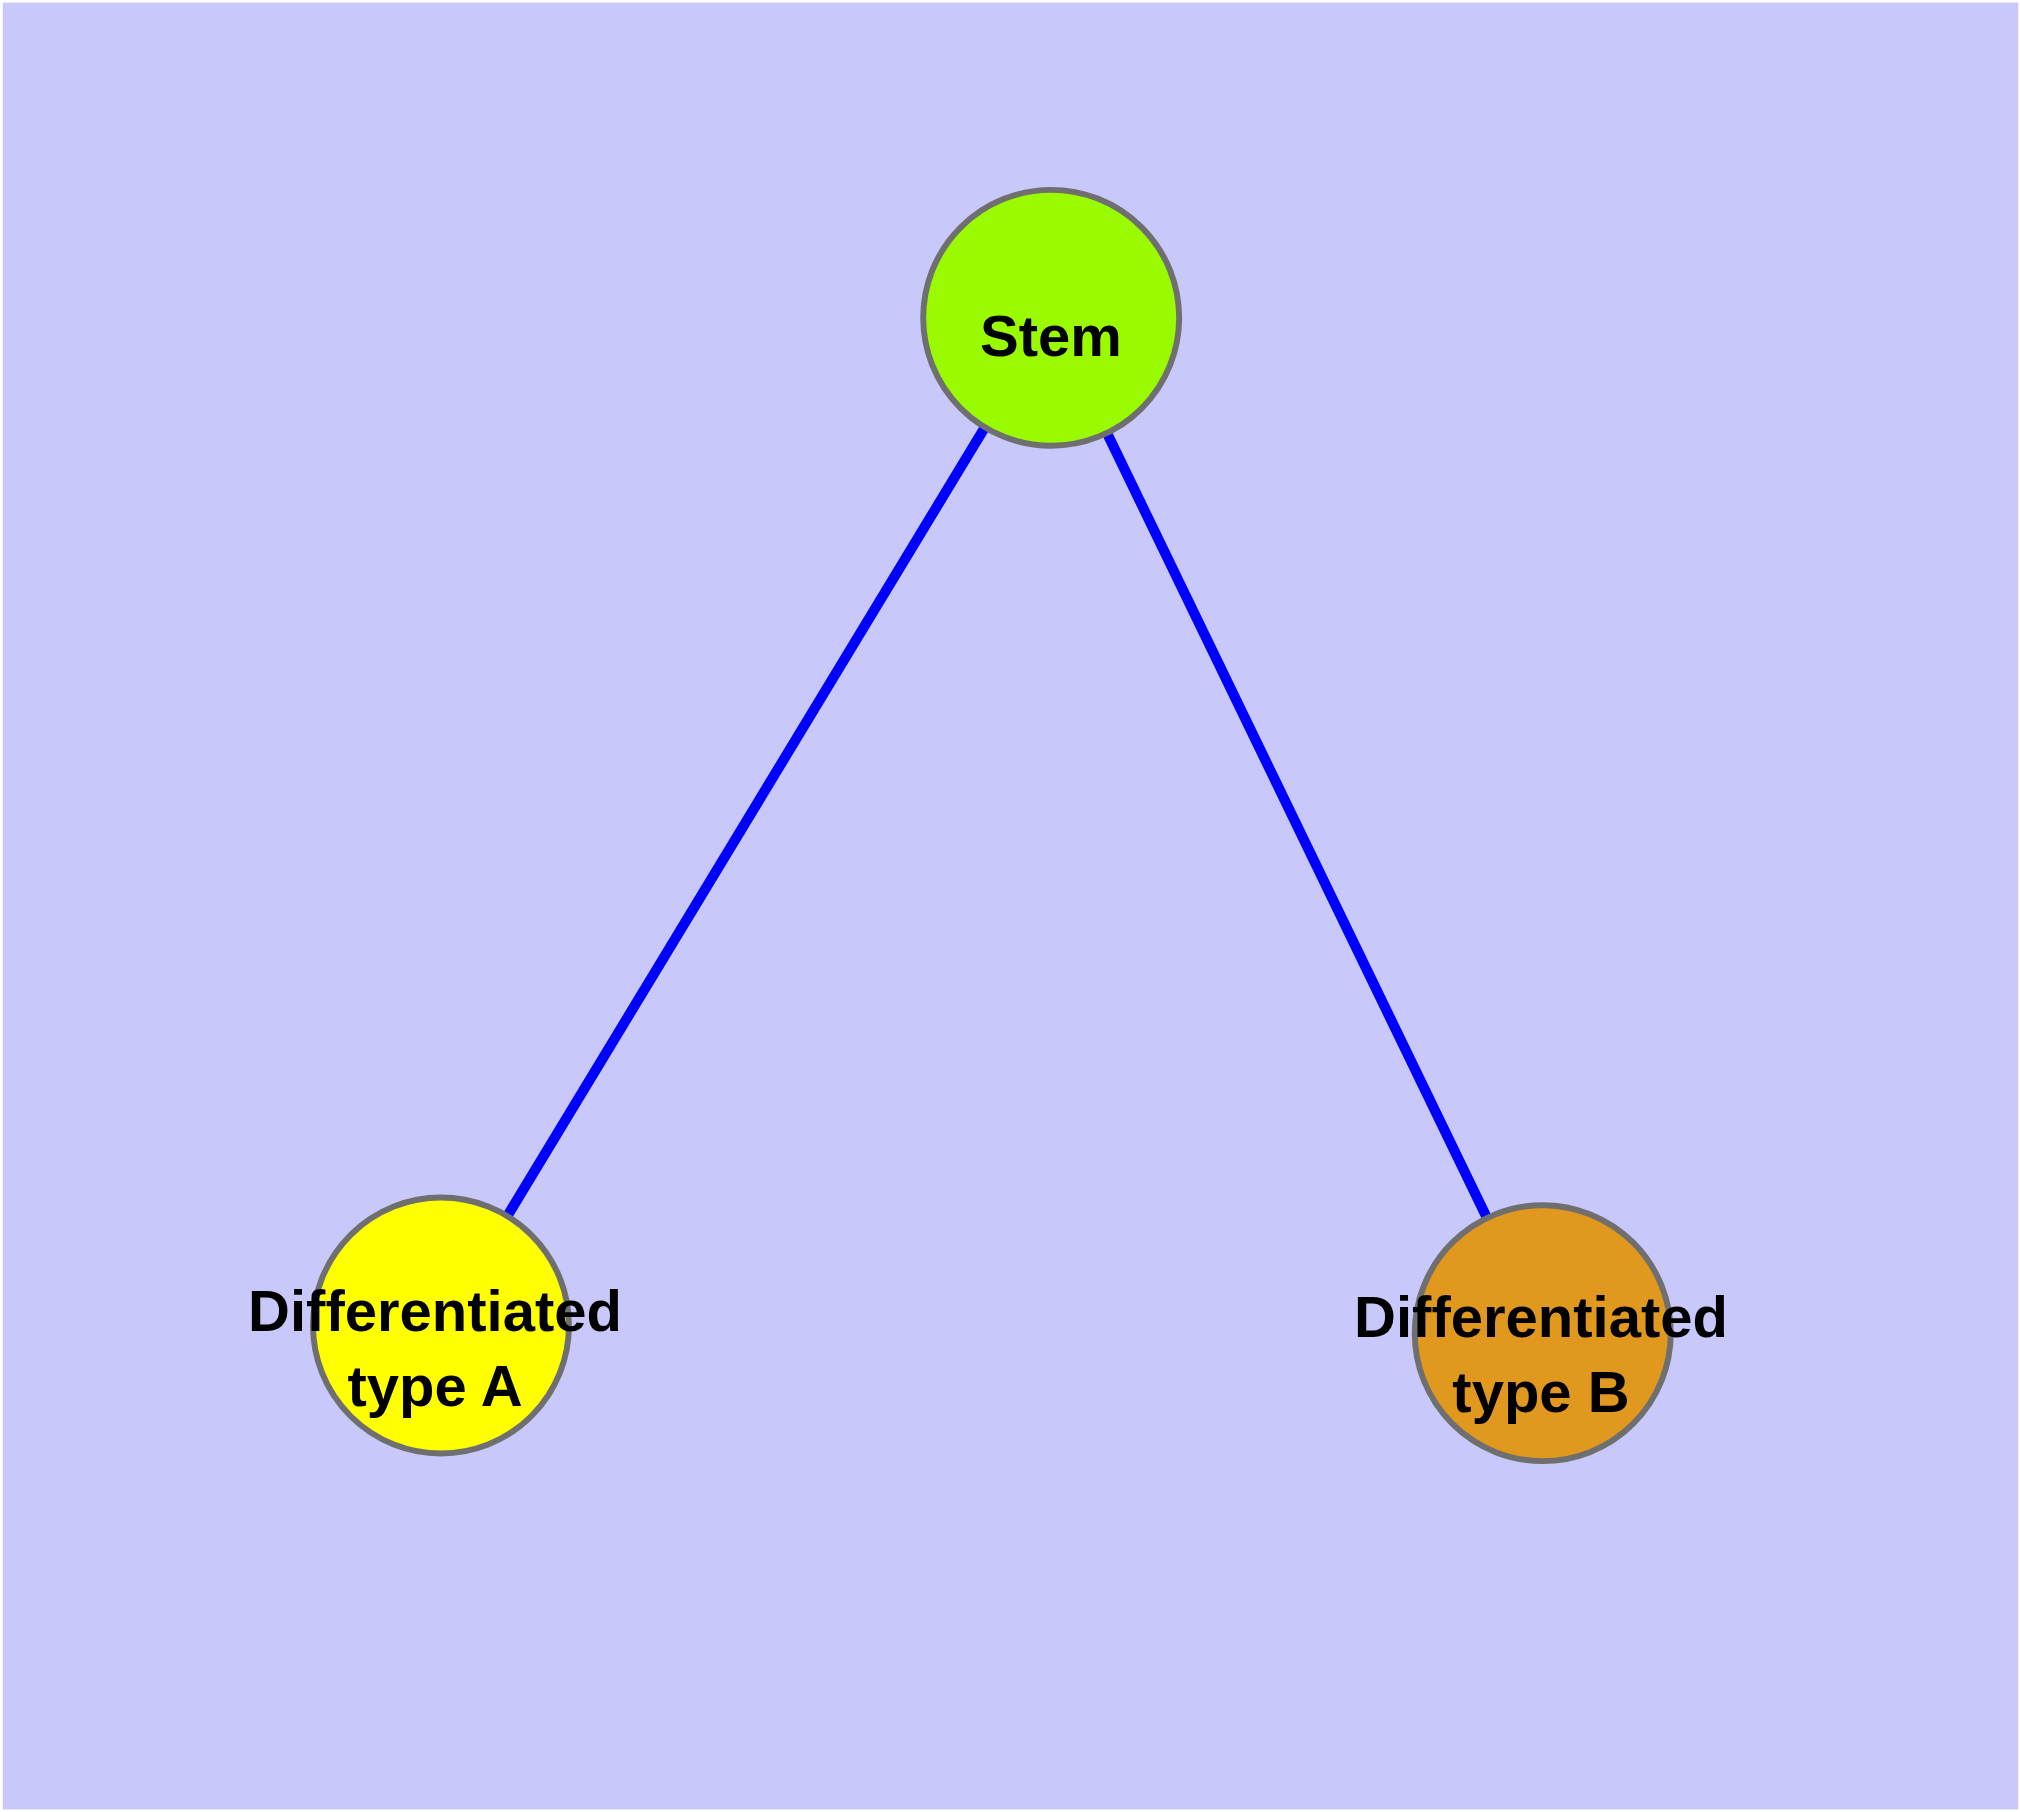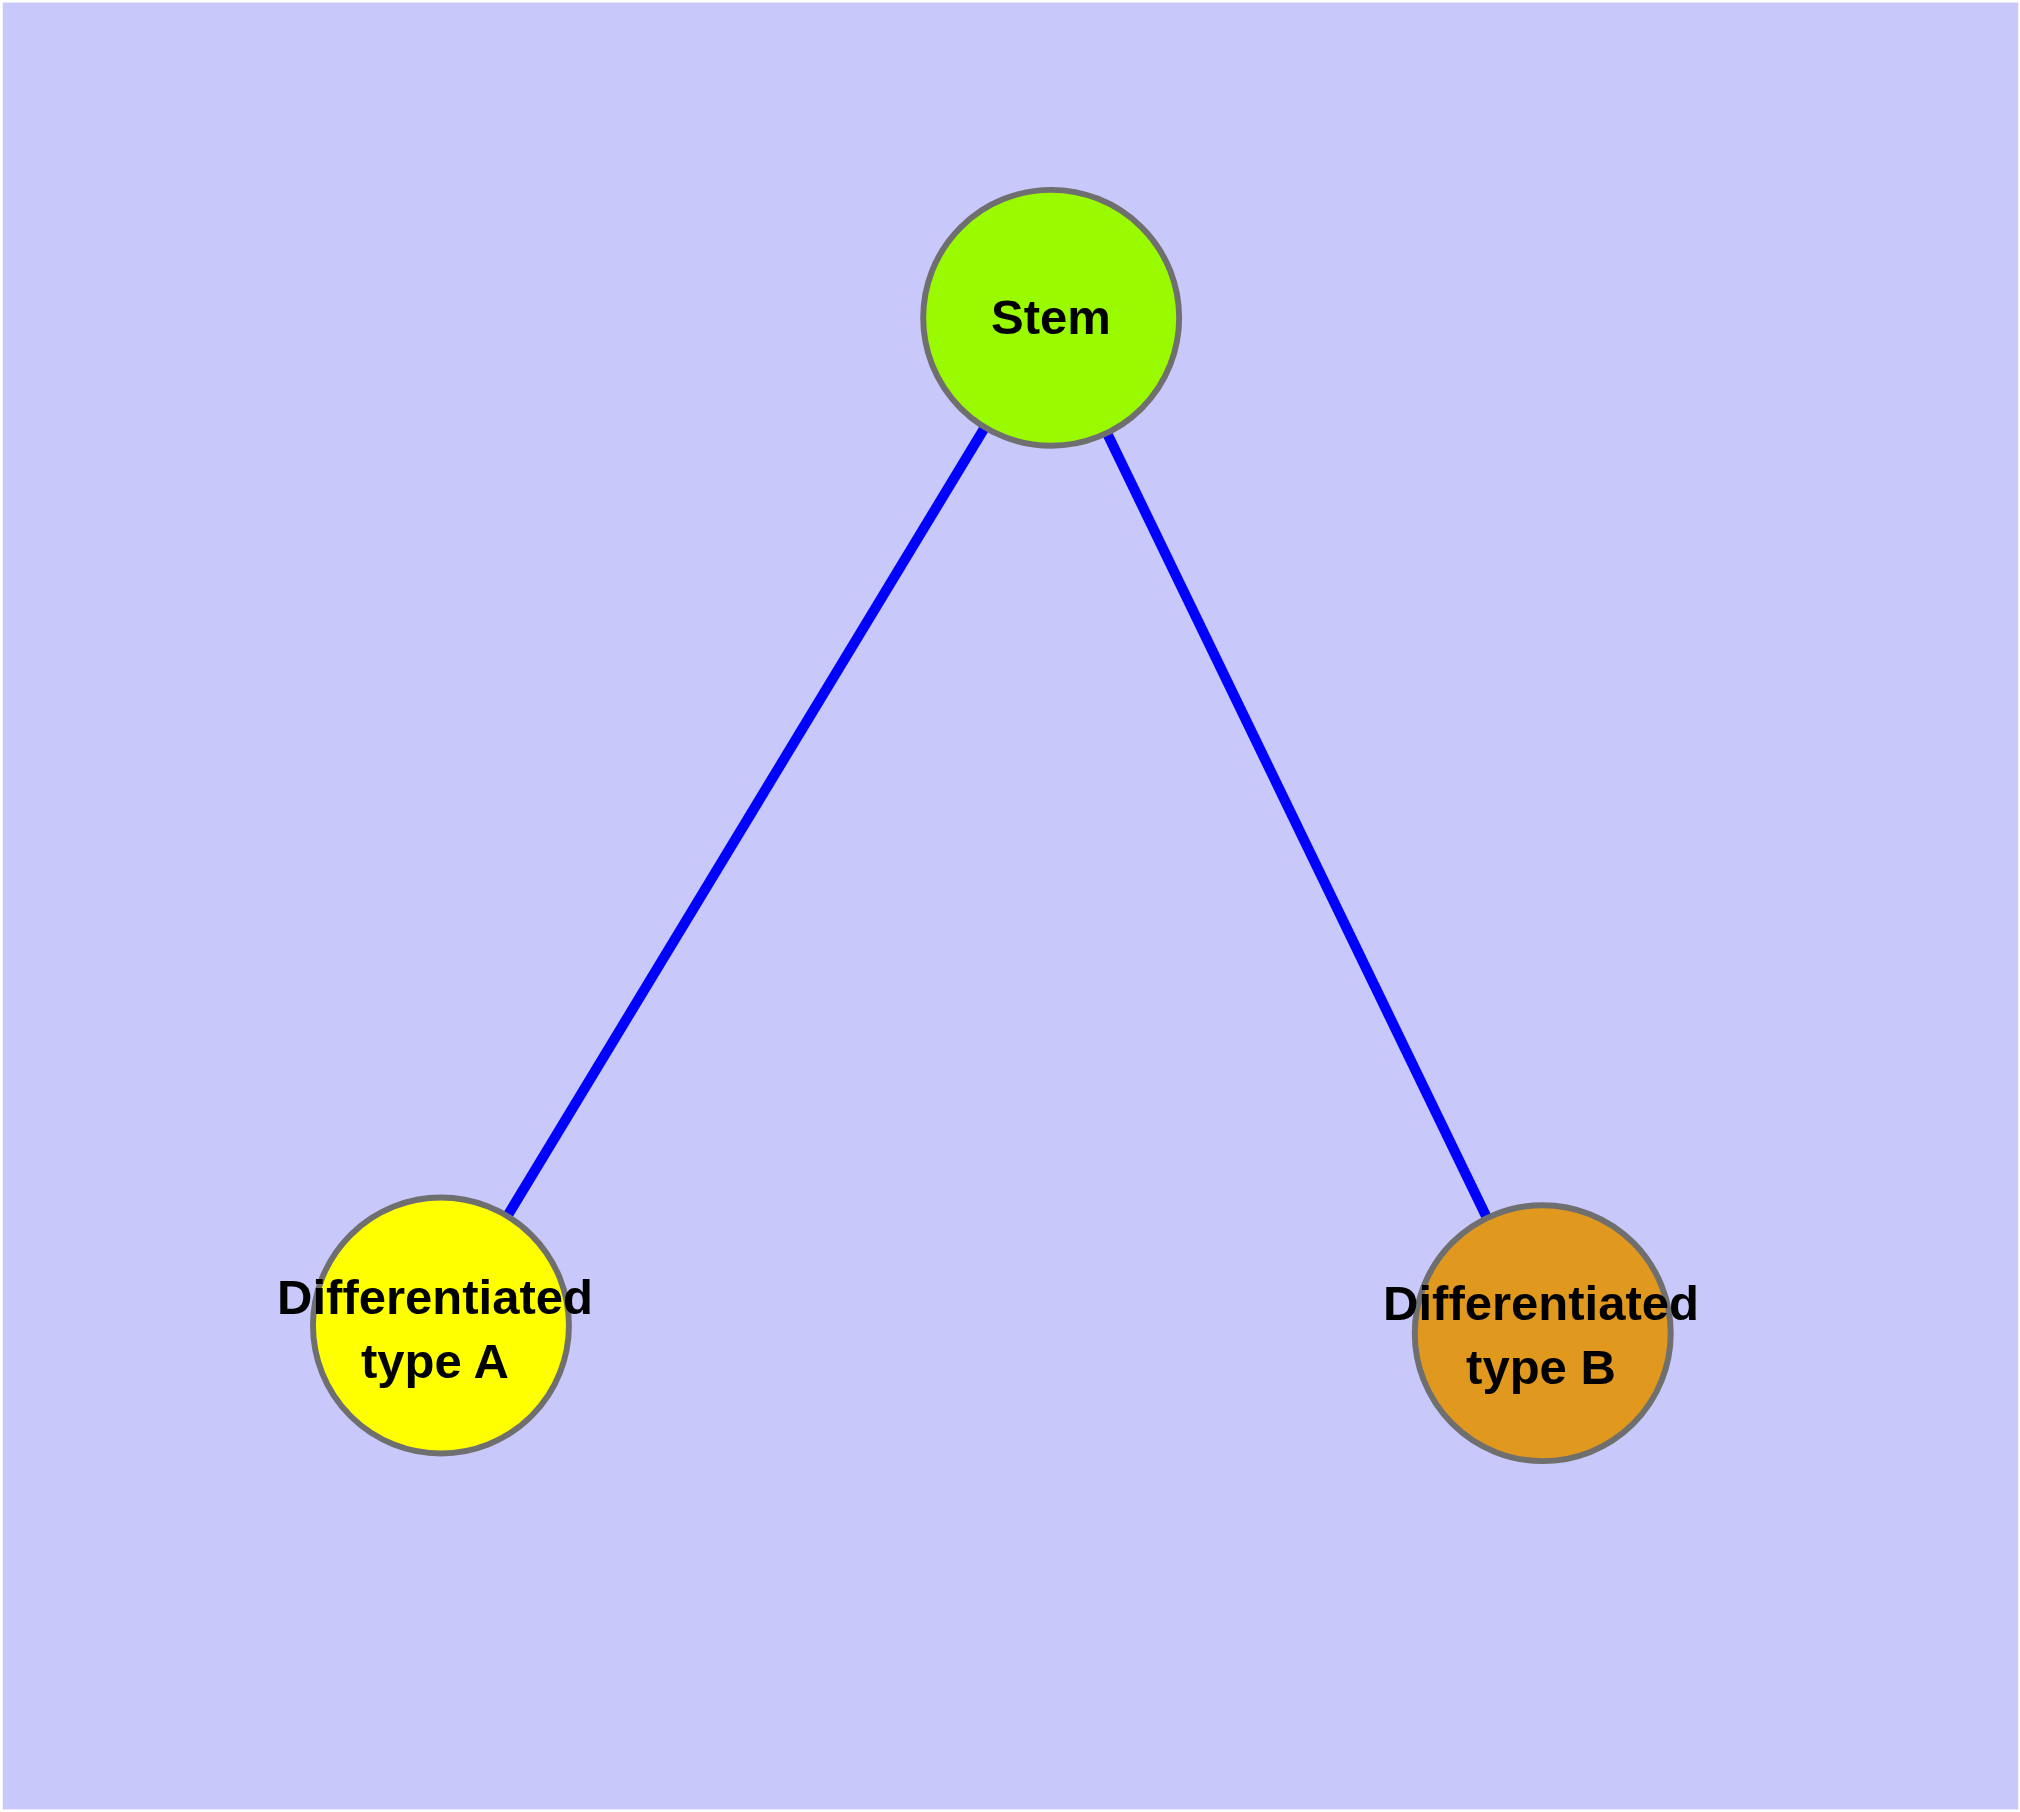--- a/index.html
+++ b/index.html
@@ -21,26 +21,27 @@
     top: 0;
     width: 2021px;
     height: 1812px;
     display: block;
   }
   .node-label {
     position: absolute;
     transform: translate(-50%, -50%);
     color: #000000;
     font-weight: 700;
-    font-size: 49px;
+    font-size: 58px;
     line-height: 1.3;
     text-align: center;
     white-space: pre-line;
     letter-spacing: 0px;
     pointer-events: none;
+    margin-top: 18px;
   }
 </style>
 </head>
 <body>
 
 <div class="stage">
 
   <svg class="graph-svg" viewBox="0 0 2384 2138">
 
     <rect x="3" y="3" width="2378" height="2132" fill="#C8C8FA"></rect>

